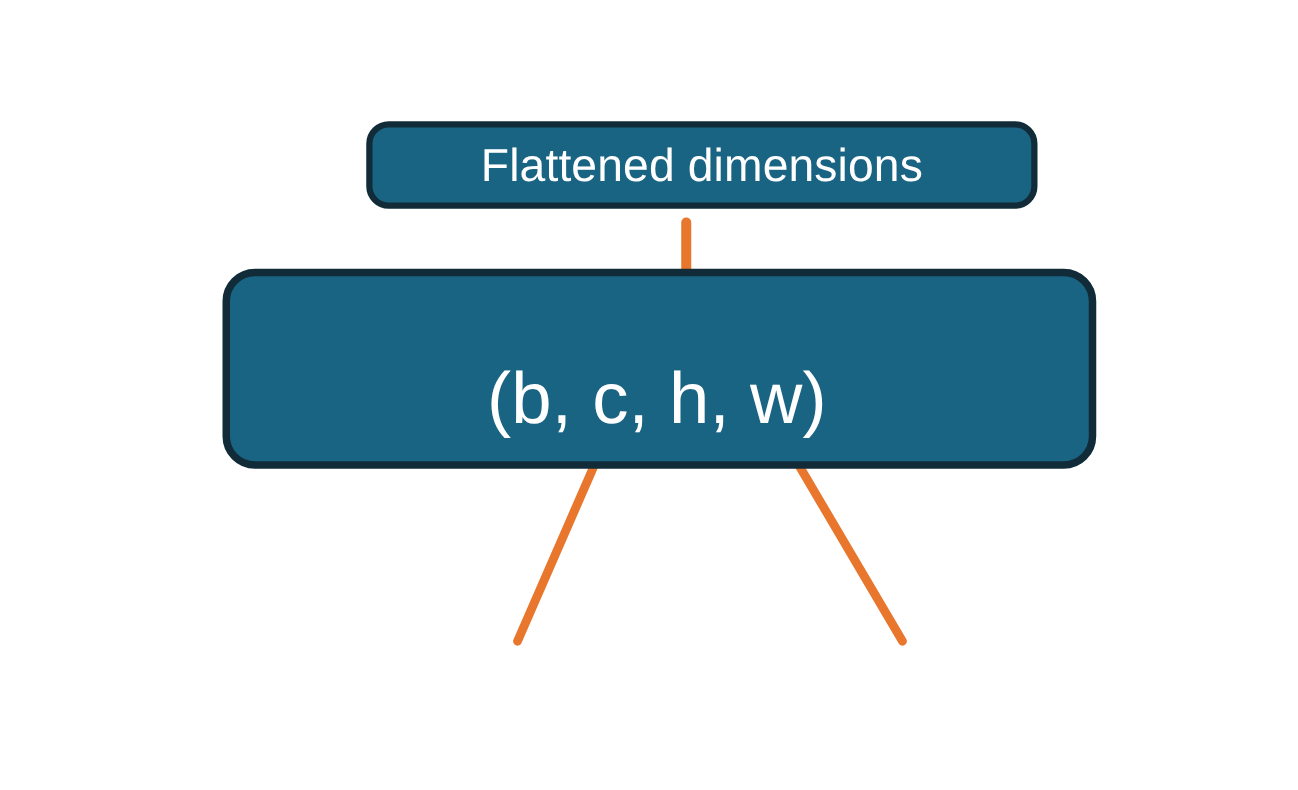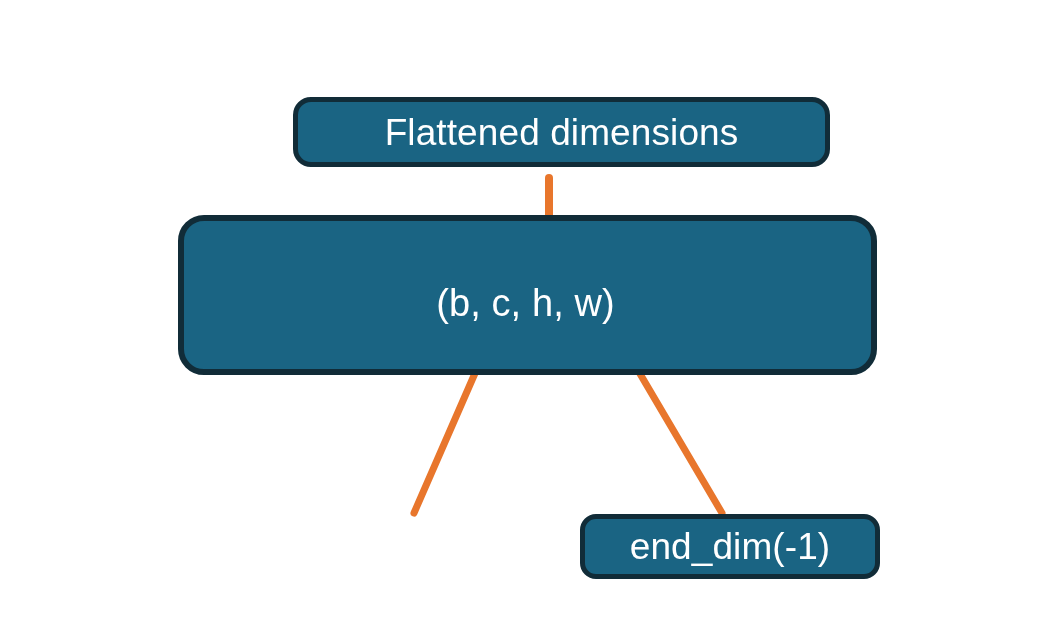--- a/index.html
+++ b/index.html
@@ -59,23 +59,23 @@
   
   #box-shape {
     left: 178px;
     top: 215px;
     width: 699px;
     height: 160px;
     border-radius: 26px;
     border-width: 6px;
   }
   #box-shape .node-label {
-    font-size: 38px;
+    font-size: 58px;
     position: relative;
-    top: 8px;
+    top: 24px;
     left: -2px;
   }
 
   
   #box-start-dim {
     left: 268px;
     top: 514px;
     width: 295px;
     height: 65px;
     border-radius: 16px;
@@ -125,17 +125,14 @@
 
   <div class="node-box" id="box-flattened">
     <span class="node-label">Flattened dimensions</span>
   </div>
 
   <div class="node-box" id="box-shape">
     <span class="node-label">(b, c, h, w)</span>
   </div>
 
 
-  <div class="node-box" id="box-end-dim">
-    <span class="node-label">end_dim(-1)</span>
-  </div>
 
 </div>
 
 </body></html>

